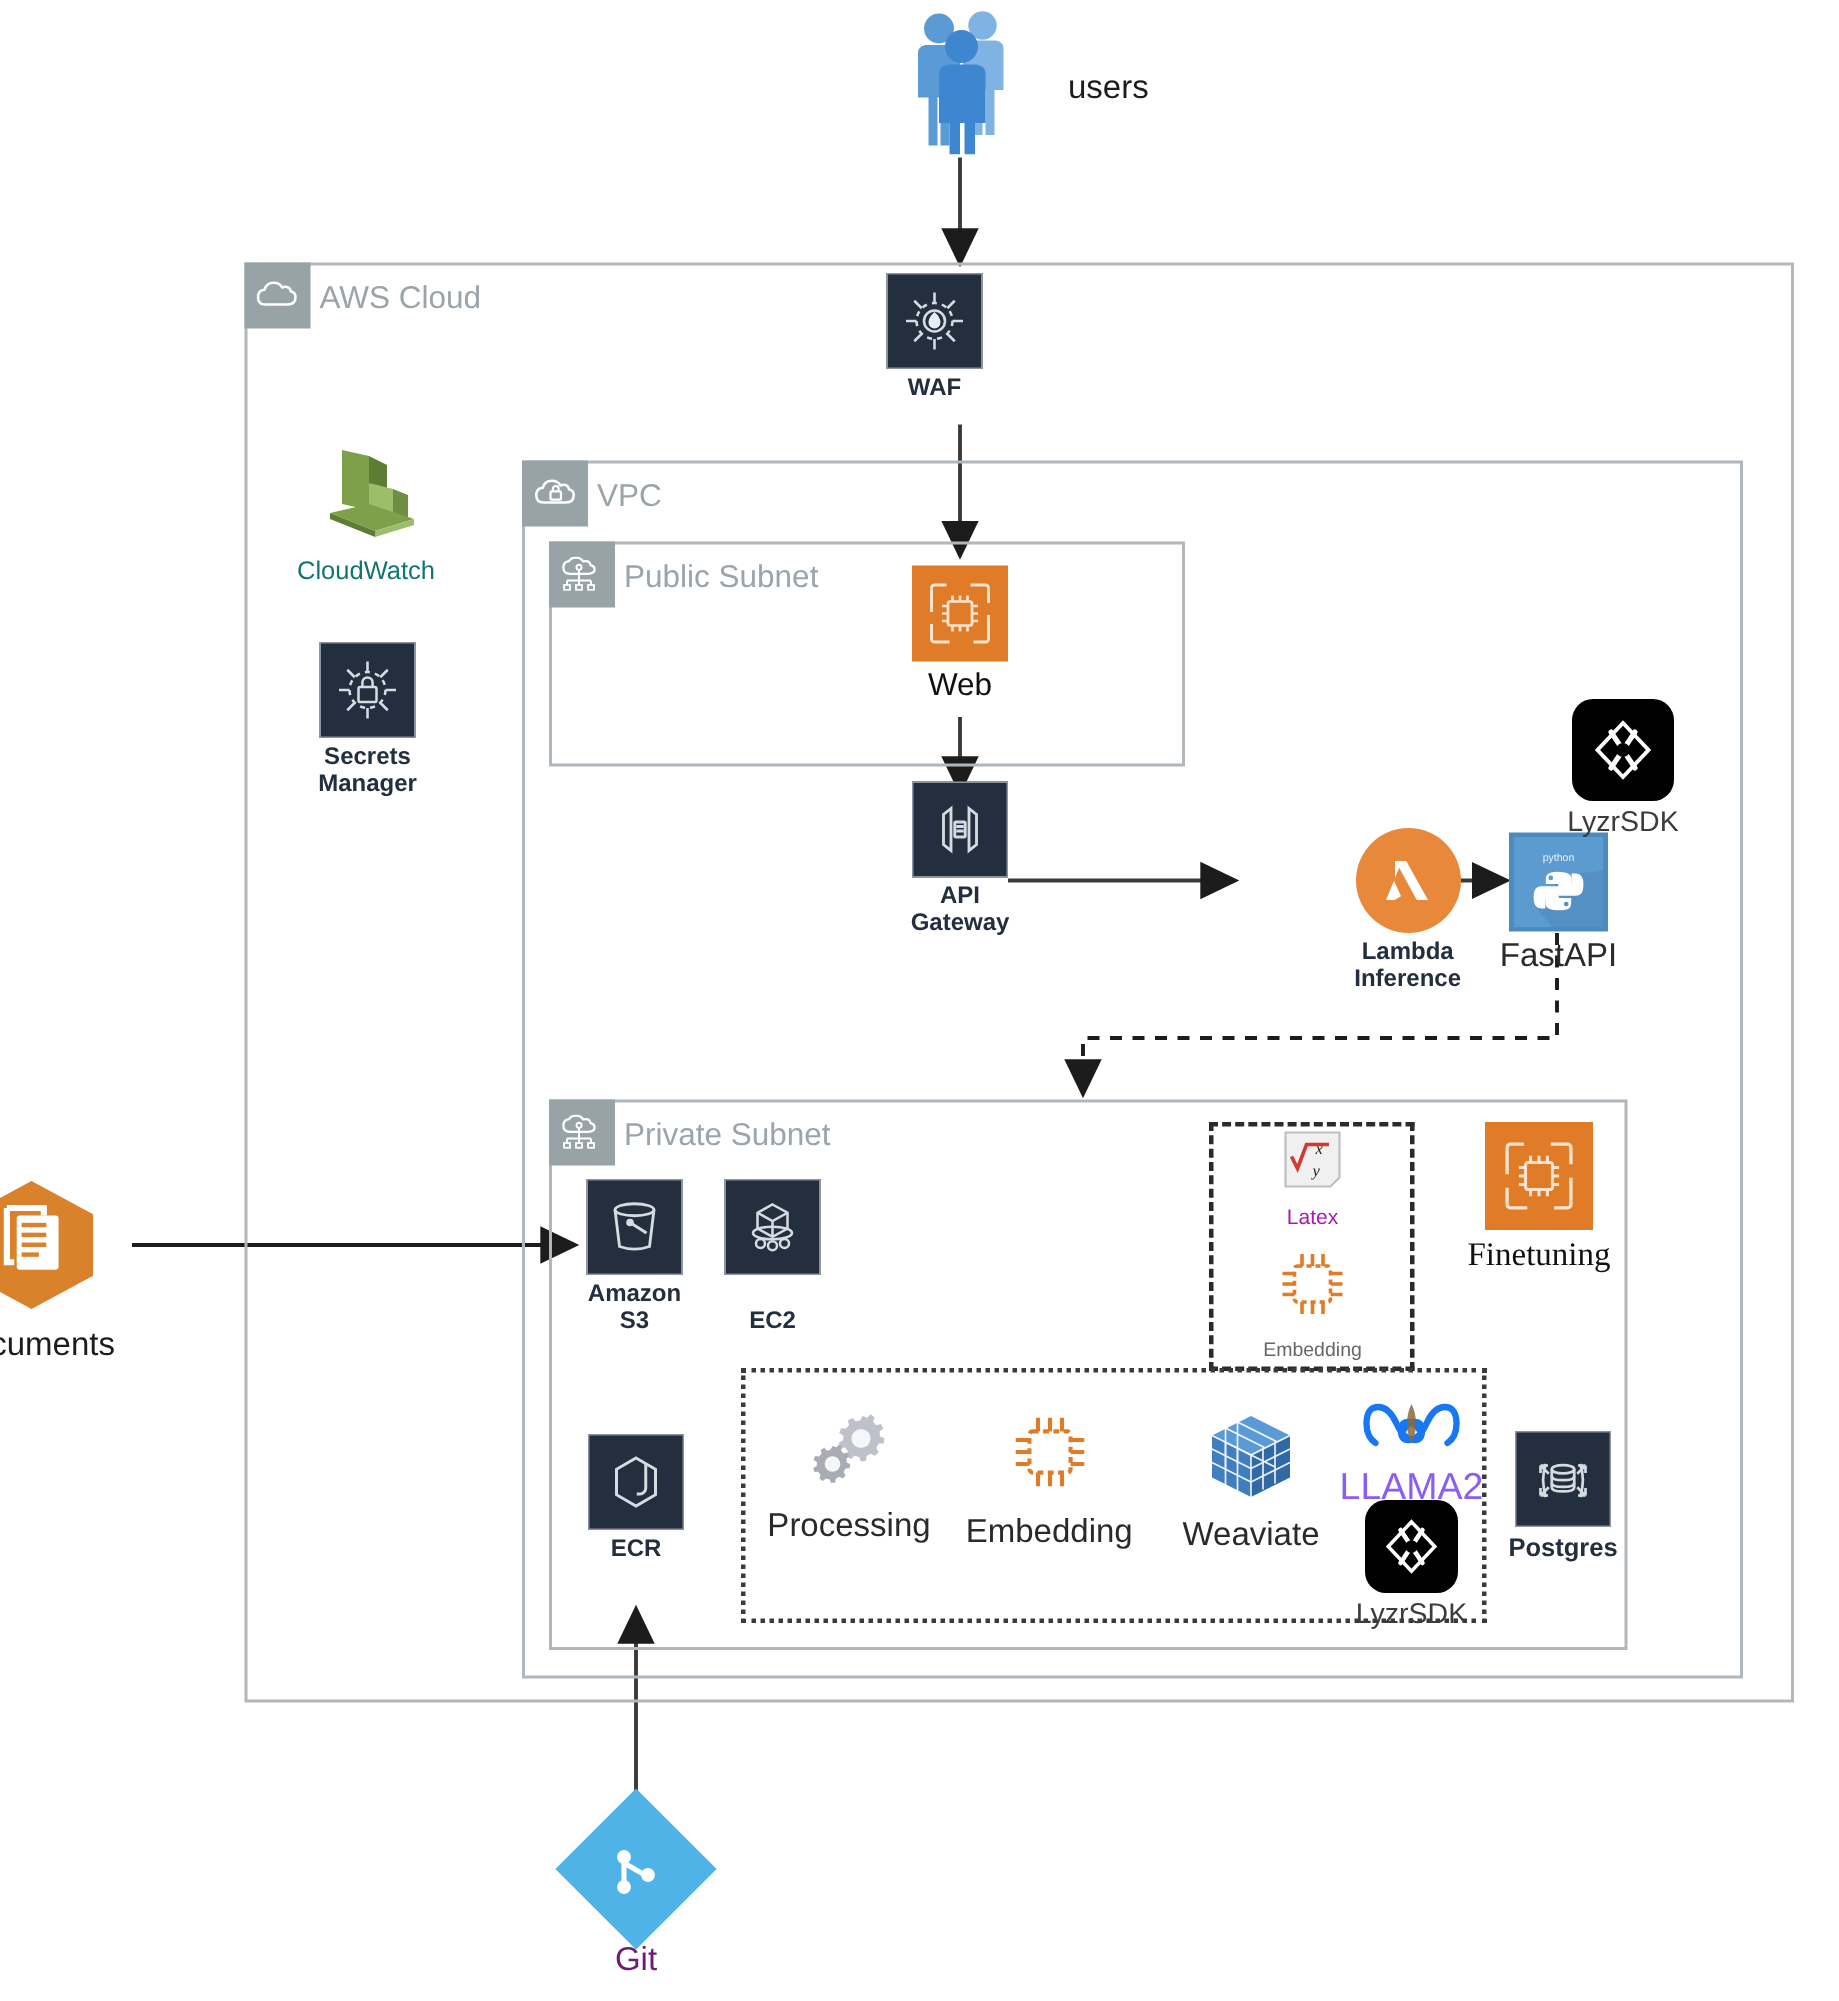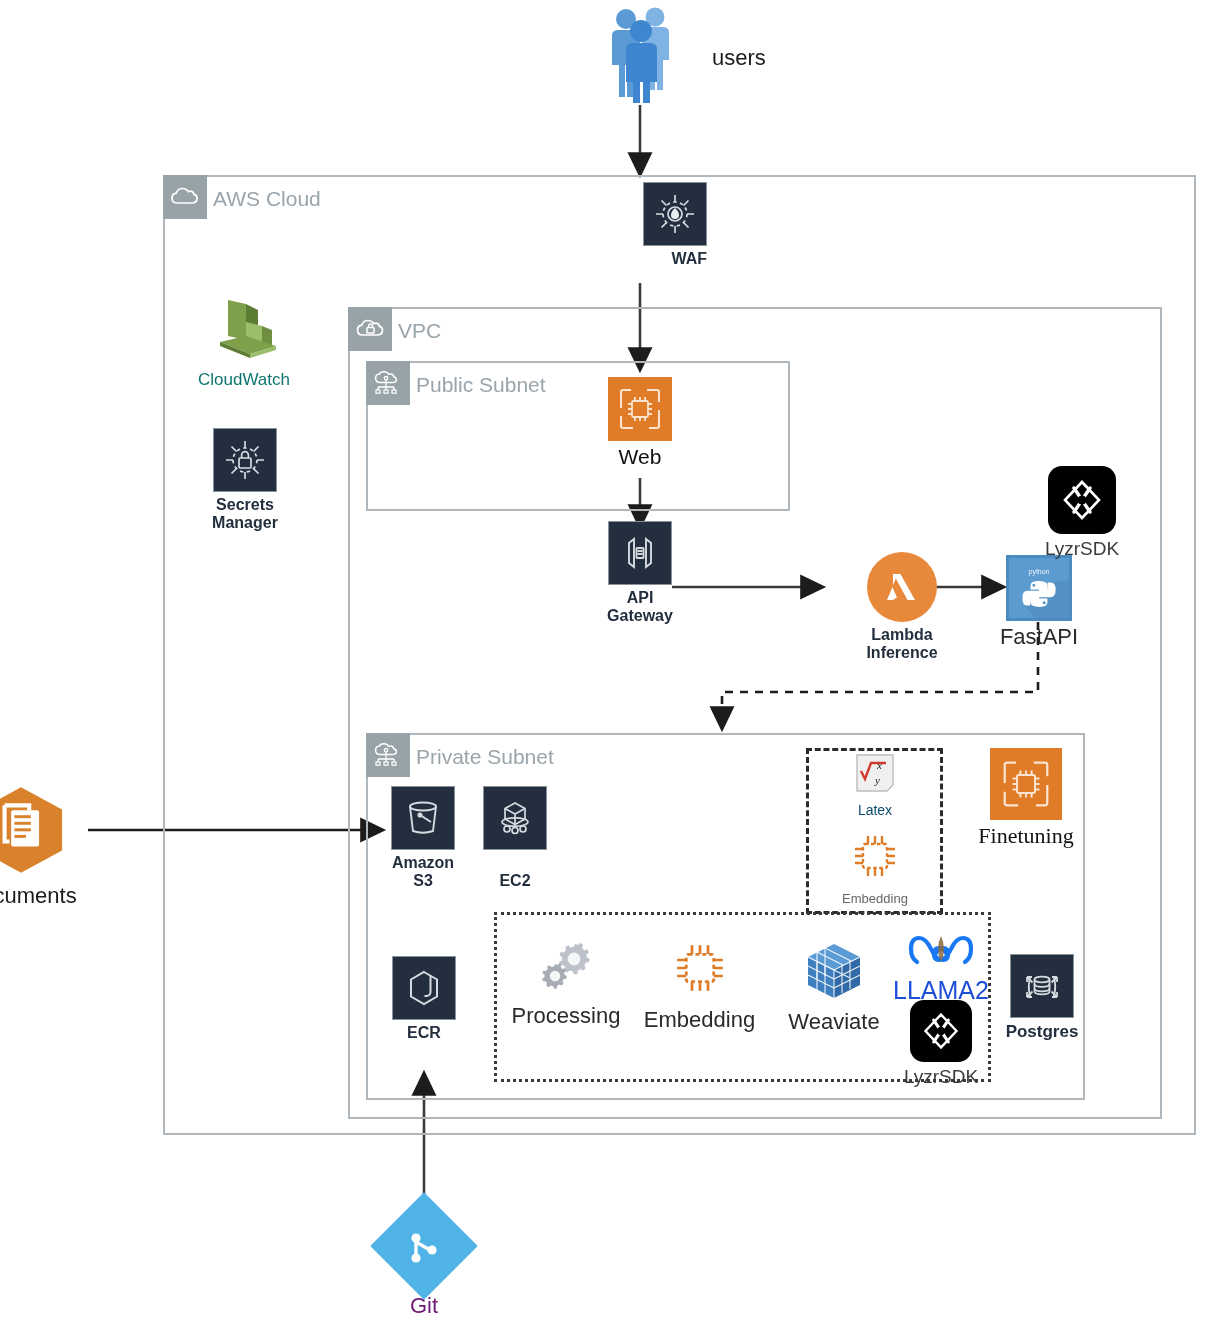--- a/index.html
+++ b/index.html
@@ -136,21 +136,21 @@
           <path d="M22 46 q0 -5 6 -6 h19 q6 1 6 6 v33 h-7 v21 h-7 v-21 h-3 v21 h-7 v-21 h-7 z"></path>
         </g>
       </svg>
     </div>
 
   </div>
   <div class="node" style="left:712px;top:42px;">
     <div class="nlabel big">users</div>
   </div>
 
-  <div class="node" style="left:637px;top:182px;width:70px;align-items:flex-end;">
+  <div class="node" style="left:588px;top:182px;width:70px;">
     <div class="sq dark">
       <svg width="46" height="46" viewBox="0 0 46 46">
         <g fill="none" stroke="#d6dbe1" stroke-width="1.7">
           <circle cx="23" cy="23" r="12" stroke-dasharray="3.4,3.4"></circle>
           <circle cx="23" cy="23" r="7"></circle>
           <path d="M23 4 v7 M23 35 v7 M4 23 h7 M35 23 h7"></path>
           <path d="M9.5 9.5 l5 5 M31.5 31.5 l5 5 M36.5 9.5 l-5 5 M14.5 31.5 l-5 5"></path>
         </g>
         <path d="M23 17 q4 3.5 4 7 a4 4 0 0 1 -8 0 q0 -3.5 4 -7 z" fill="#e8edf2"></path>
       </svg>
@@ -216,21 +216,21 @@
           <path d="M29 9 L34 13 V33 L29 37 Z"></path>
           <rect x="19.5" y="18" width="7" height="10" rx="0.8"></rect>
           <path d="M20.5 21 h5 M20.5 24 h5"></path>
         </g>
       </svg>
     </div>
     <div class="nlabel bold">API
 Gateway</div>
   </div>
 
-  <div class="node" style="left:830px;top:552px;width:144px;">
+  <div class="node" style="left:830px;top:552px;width:144px;align-items:flex-end;">
     <div class="circle">
       <svg width="44" height="44" viewBox="0 0 44 44">
         <path d="M13 9 h7.5 L35 35 h-7.5 L15.8 13.5 L12.3 22 L17 32.5 L12.8 35 H7 L13 20.5 Z" fill="#ffffff"></path>
       </svg>
     </div>
     <div class="nlabel bold">Lambda
 Inference</div>
   </div>
 
   <div class="node" style="left:1006px;top:555px;width:66px;">
@@ -305,21 +305,21 @@
 
   <div class="node" style="left:847px;top:753px;width:56px;">
     <div>
       <svg width="44" height="42" viewBox="0 0 44 42">
         <path d="M4 2 h36 v30 l-6 6 h-30 z" fill="#f0f0f0" stroke="#bdbdbd" stroke-width="1.4"></path>
         <path d="M8 18 l4 8 l6 -16 h15" fill="none" stroke="#d13b2e" stroke-width="2.4"></path>
         <text x="24" y="16" font-family="Liberation Serif, serif" font-size="11" font-style="italic" fill="#222">x</text>
         <text x="22" y="31" font-family="Liberation Serif, serif" font-size="11" font-style="italic" fill="#222">y</text>
       </svg>
     </div>
-    <div class="nlabel" style="font-size:14px;color:#0c4a6e;">Latex</div>
+    <div class="nlabel" style="font-size:14px;color:#a21caf;">Latex</div>
   </div>
 
   <div class="node" style="left:842px;top:828px;width:66px;">
     <div>
       <svg width="56" height="56" viewBox="0 0 56 56">
         <g fill="none" stroke="#E07B28" stroke-width="2.4">
           <rect x="16" y="16" width="24" height="24" rx="2" stroke-dasharray="3.4,2.6"></rect>
           <path d="M21 16 v-8 M28 16 v-8 M35 16 v-8 M21 40 v8 M28 40 v8 M35 40 v8"></path>
           <path d="M16 21 h-8 M16 28 h-8 M16 35 h-8 M40 21 h8 M40 28 h8 M40 35 h8"></path>
         </g>
@@ -396,21 +396,21 @@
   </div>
 
   <div class="node" style="left:894px;top:930px;width:94px;">
     <div>
       <svg width="66" height="42" viewBox="0 0 66 42">
         <path d="M9 32 q-6 -4 -6 -13 q0 -11 8 -11 q7 0 12 11 q5 11 12 11 q5 0 5 -6 q0 -6 -5 -6 q-4 0 -7 5" fill="none" stroke="#1877F2" stroke-width="4.2" stroke-linecap="round"></path>
         <path d="M57 32 q6 -4 6 -13 q0 -11 -8 -11 q-7 0 -12 11 q-5 11 -12 11 q-5 0 -5 -6 q0 -6 5 -6 q4 0 7 5" fill="none" stroke="#1877F2" stroke-width="4.2" stroke-linecap="round"></path>
         <path d="M33 6 q3 6 3 13 q0 7 -3 13 q-3 -6 -3 -13 q0 -7 3 -13z" fill="#8a6a3c" opacity="0.85"></path>
       </svg>
     </div>
-    <div class="nlabel" style="font-size:25px;color:#1d4ed8;margin-top:0px;">LLAMA2</div>
+    <div class="nlabel" style="font-size:25px;color:#8b5cf6;margin-top:0px;">LLAMA2</div>
   </div>
 
   <div class="node" style="left:906px;top:1000px;width:70px;">
     <div class="sq black" style="width:62px;height:62px;">
       <svg width="42" height="42" viewBox="0 0 46 46">
         <path d="M23 5 L40 23 L23 41 L6 23 Z" fill="none" stroke="#fff" stroke-width="2.6"></path>
         <path d="M31 11 L15 35" stroke="#fff" stroke-width="3.4" stroke-linecap="round"></path>
         <path d="M15 11 L31 35" stroke="#fff" stroke-width="3.4" stroke-linecap="round"></path>
         <circle cx="23" cy="23" r="4.6" fill="#000"></circle>
       </svg>

